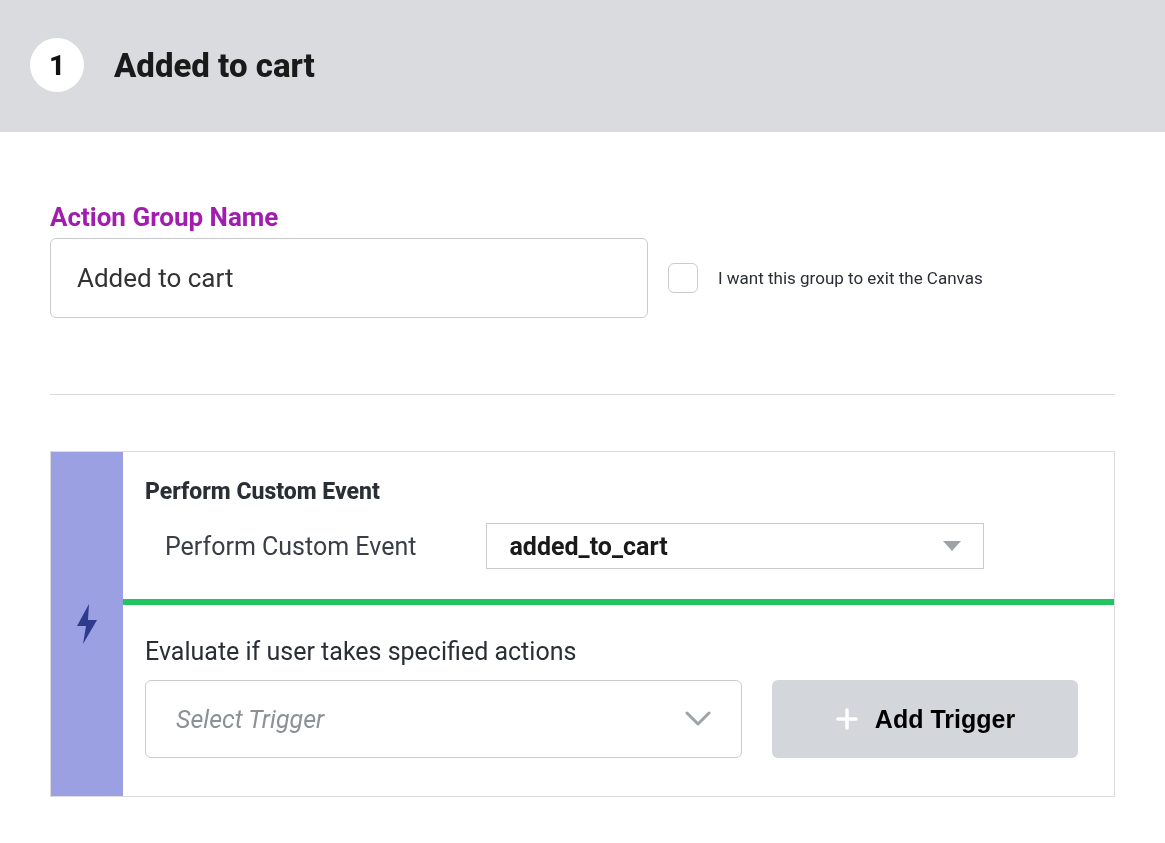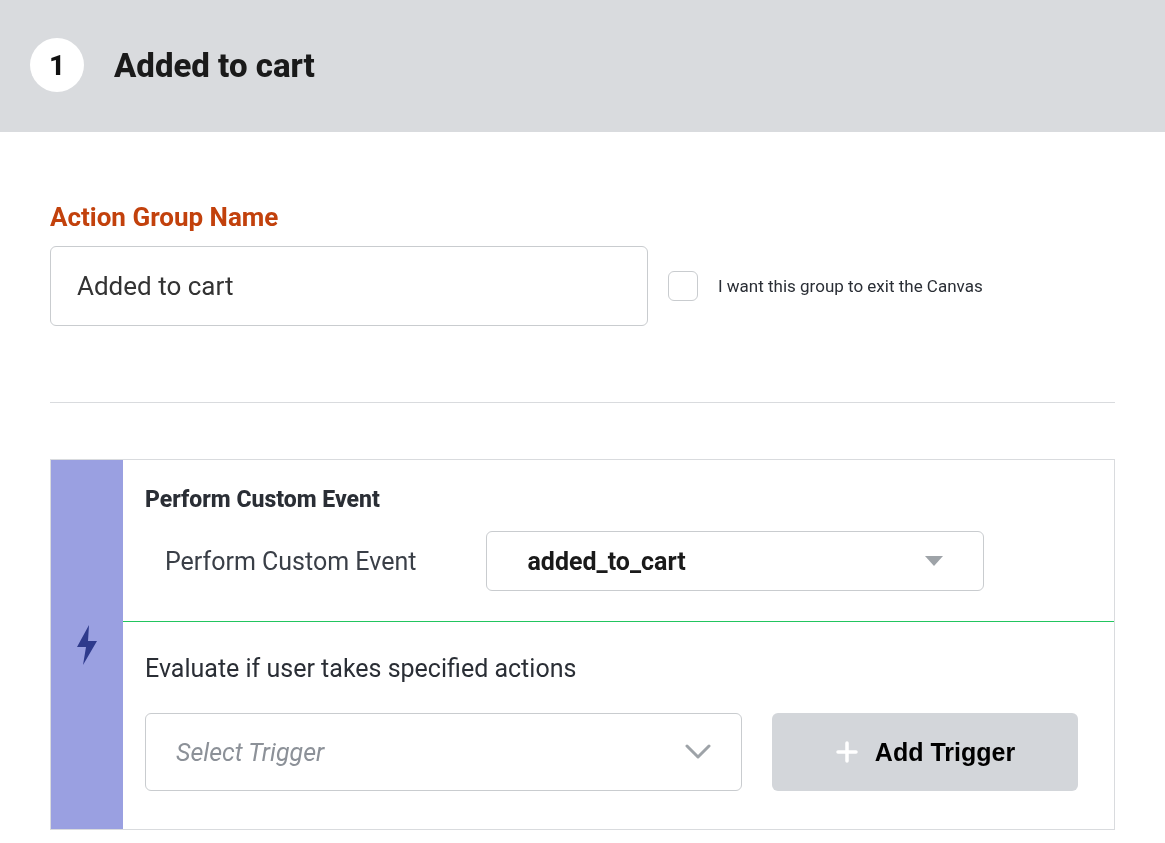--- a/index.html
+++ b/index.html
@@ -41,22 +41,22 @@
   }
 
   
   .content {
     padding: 70px 50px 50px 50px;
   }
 
   .field-label {
     font-size: 26px;
     font-weight: 700;
-    color: #c2410c;
-    margin-bottom: 14px;
+    color: #a21caf;
+    margin-bottom: 6px;
   }
 
   .name-row {
     display: flex;
     align-items: center;
     gap: 20px;
     margin-bottom: 76px;
   }
 
   .text-input {
@@ -111,21 +111,21 @@
     width: 26px;
     height: 40px;
   }
 
   .event-body {
     flex: 1;
   }
 
   .event-section-top {
     padding: 26px 22px 30px 22px;
-    border-bottom: 1px solid #22c55e;
+    border-bottom: 6px solid #22c55e;
   }
 
   .event-section-title {
     font-size: 23px;
     font-weight: 800;
     color: #2a2e35;
     margin-bottom: 18px;
   }
 
   .event-row {
@@ -134,28 +134,28 @@
     gap: 70px;
     padding-left: 20px;
   }
   .event-row-label {
     font-size: 25px;
     color: #3a3f47;
   }
 
   .select-box {
     flex: 1;
-    height: 60px;
-    border: 1px solid #c9cccf;
-    border-radius: 6px;
+    height: 46px;
+    border: 1px solid #c9cccf;
+    border-radius: 0;
     background: #fff;
     display: flex;
     align-items: center;
     justify-content: space-between;
-    padding: 0 40px;
+    padding: 0 22px;
     cursor: pointer;
     max-width: 498px;
   }
   .select-value {
     font-size: 25px;
     font-weight: 700;
     color: #1a1a1a;
   }
   .caret-down {
     width: 0;
@@ -164,21 +164,21 @@
     border-right: 9px solid transparent;
     border-top: 10px solid #9ea3a8;
   }
 
   .event-section-bottom {
     padding: 32px 22px 38px 22px;
   }
   .section-subtitle {
     font-size: 25px;
     color: #2a2e35;
-    margin-bottom: 30px;
+    margin-bottom: 14px;
   }
 
   .trigger-row {
     display: flex;
     align-items: center;
     gap: 30px;
   }
 
   .trigger-select {
     width: 597px;

